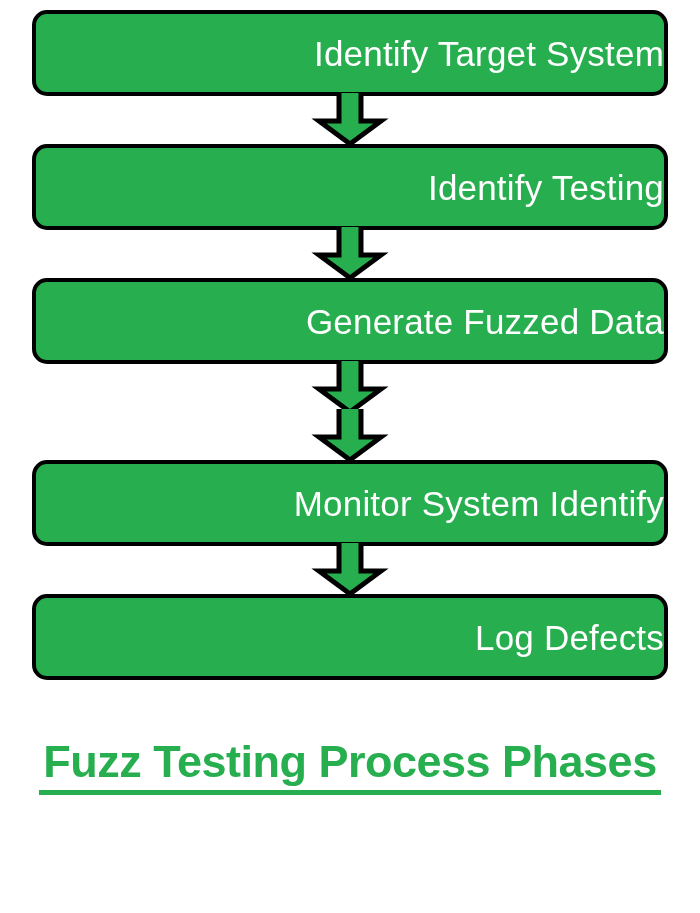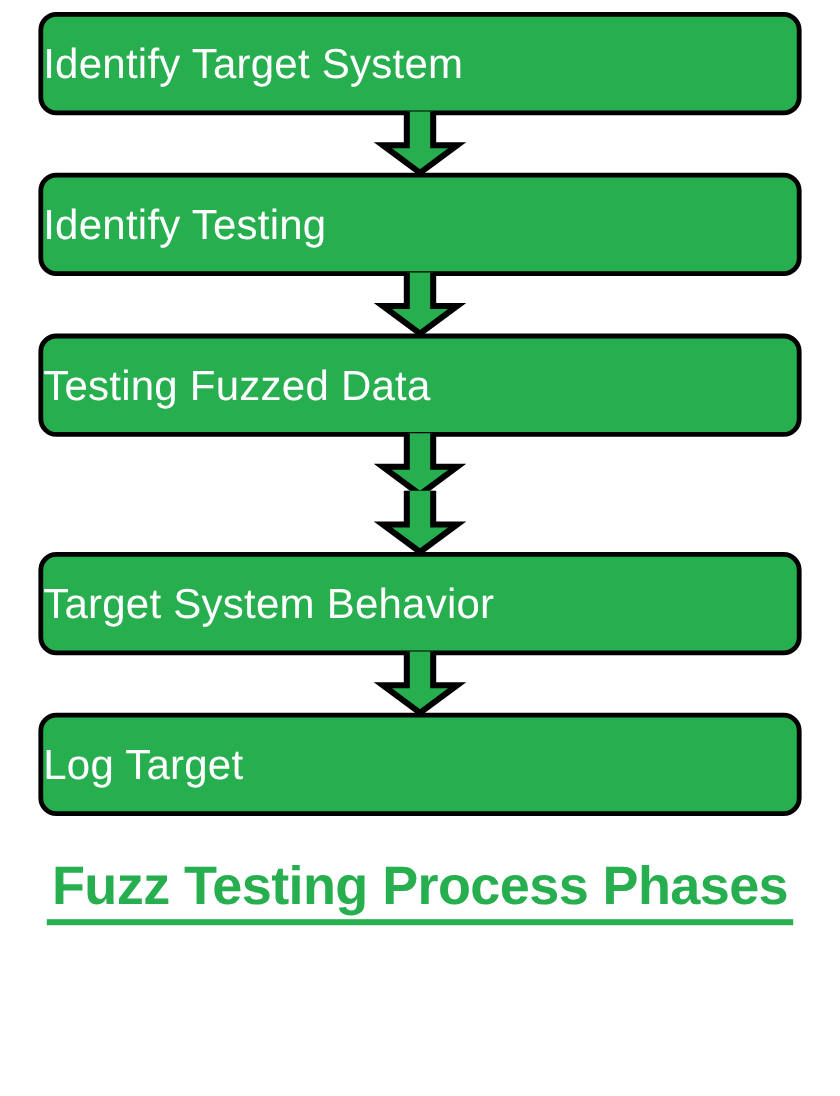--- a/index.html
+++ b/index.html
@@ -22,21 +22,21 @@
   }
   .step-box {
     width: 636px;
     height: 86px;
     box-sizing: border-box;
     background: #27AE4F;
     border: 4px solid #000000;
     border-radius: 15px;
     display: flex;
     align-items: center;
-    justify-content: flex-start;
+    justify-content: flex-end;
     position: relative;
     z-index: 1;
     flex: 0 0 auto;
   }
   .step-label {
     color: #ffffff;
     font-size: 35px;
     line-height: 1;
     letter-spacing: 0.2px;
     white-space: nowrap;
@@ -46,21 +46,21 @@
     width: 70px;
     height: 54px;
     margin: -3px 0 -3px 0;
     position: relative;
     z-index: 2;
     overflow: visible;
   }
   .title-wrap {
     width: 100%;
     text-align: center;
-    margin-top: 34px;
+    margin-top: 58px;
   }
   .diagram-title {
     display: inline-block;
     color: #27AE4F;
     font-weight: bold;
     font-size: 45px;
     letter-spacing: -0.5px;
     line-height: 1.05;
     border-bottom: 5px solid #27AE4F;
     padding: 0 4px 5px 4px;
@@ -82,41 +82,41 @@
 
   <div class="step-box">
     <span class="step-label">Identify Testing</span>
   </div>
 
   <svg class="arrow" viewBox="0 0 70 54" aria-hidden="true">
     <path d="M24 0 V28 H4 L35 51 L66 28 H46 V0" fill="#27AE4F" stroke="#000000" stroke-width="5" stroke-linejoin="miter"></path>
   </svg>
 
   <div class="step-box">
-    <span class="step-label">Testing Fuzzed Data</span>
+    <span class="step-label">Generate Fuzzed Data</span>
   </div>
 
   <svg class="arrow" viewBox="0 0 70 54" aria-hidden="true">
     <path d="M24 0 V28 H4 L35 51 L66 28 H46 V0" fill="#27AE4F" stroke="#000000" stroke-width="5" stroke-linejoin="miter"></path>
   </svg>
 
 
   <svg class="arrow" viewBox="0 0 70 54" aria-hidden="true">
     <path d="M24 0 V28 H4 L35 51 L66 28 H46 V0" fill="#27AE4F" stroke="#000000" stroke-width="5" stroke-linejoin="miter"></path>
   </svg>
 
   <div class="step-box">
-    <span class="step-label">Target System Behavior</span>
+    <span class="step-label">Monitor System Identify</span>
   </div>
 
   <svg class="arrow" viewBox="0 0 70 54" aria-hidden="true">
     <path d="M24 0 V28 H4 L35 51 L66 28 H46 V0" fill="#27AE4F" stroke="#000000" stroke-width="5" stroke-linejoin="miter"></path>
   </svg>
 
   <div class="step-box">
-    <span class="step-label">Log Target</span>
+    <span class="step-label">Log Defects</span>
   </div>
 
   <div class="title-wrap">
     <span class="diagram-title">Fuzz Testing Process Phases</span>
   </div>
 
 </div>
 
 </body></html>

